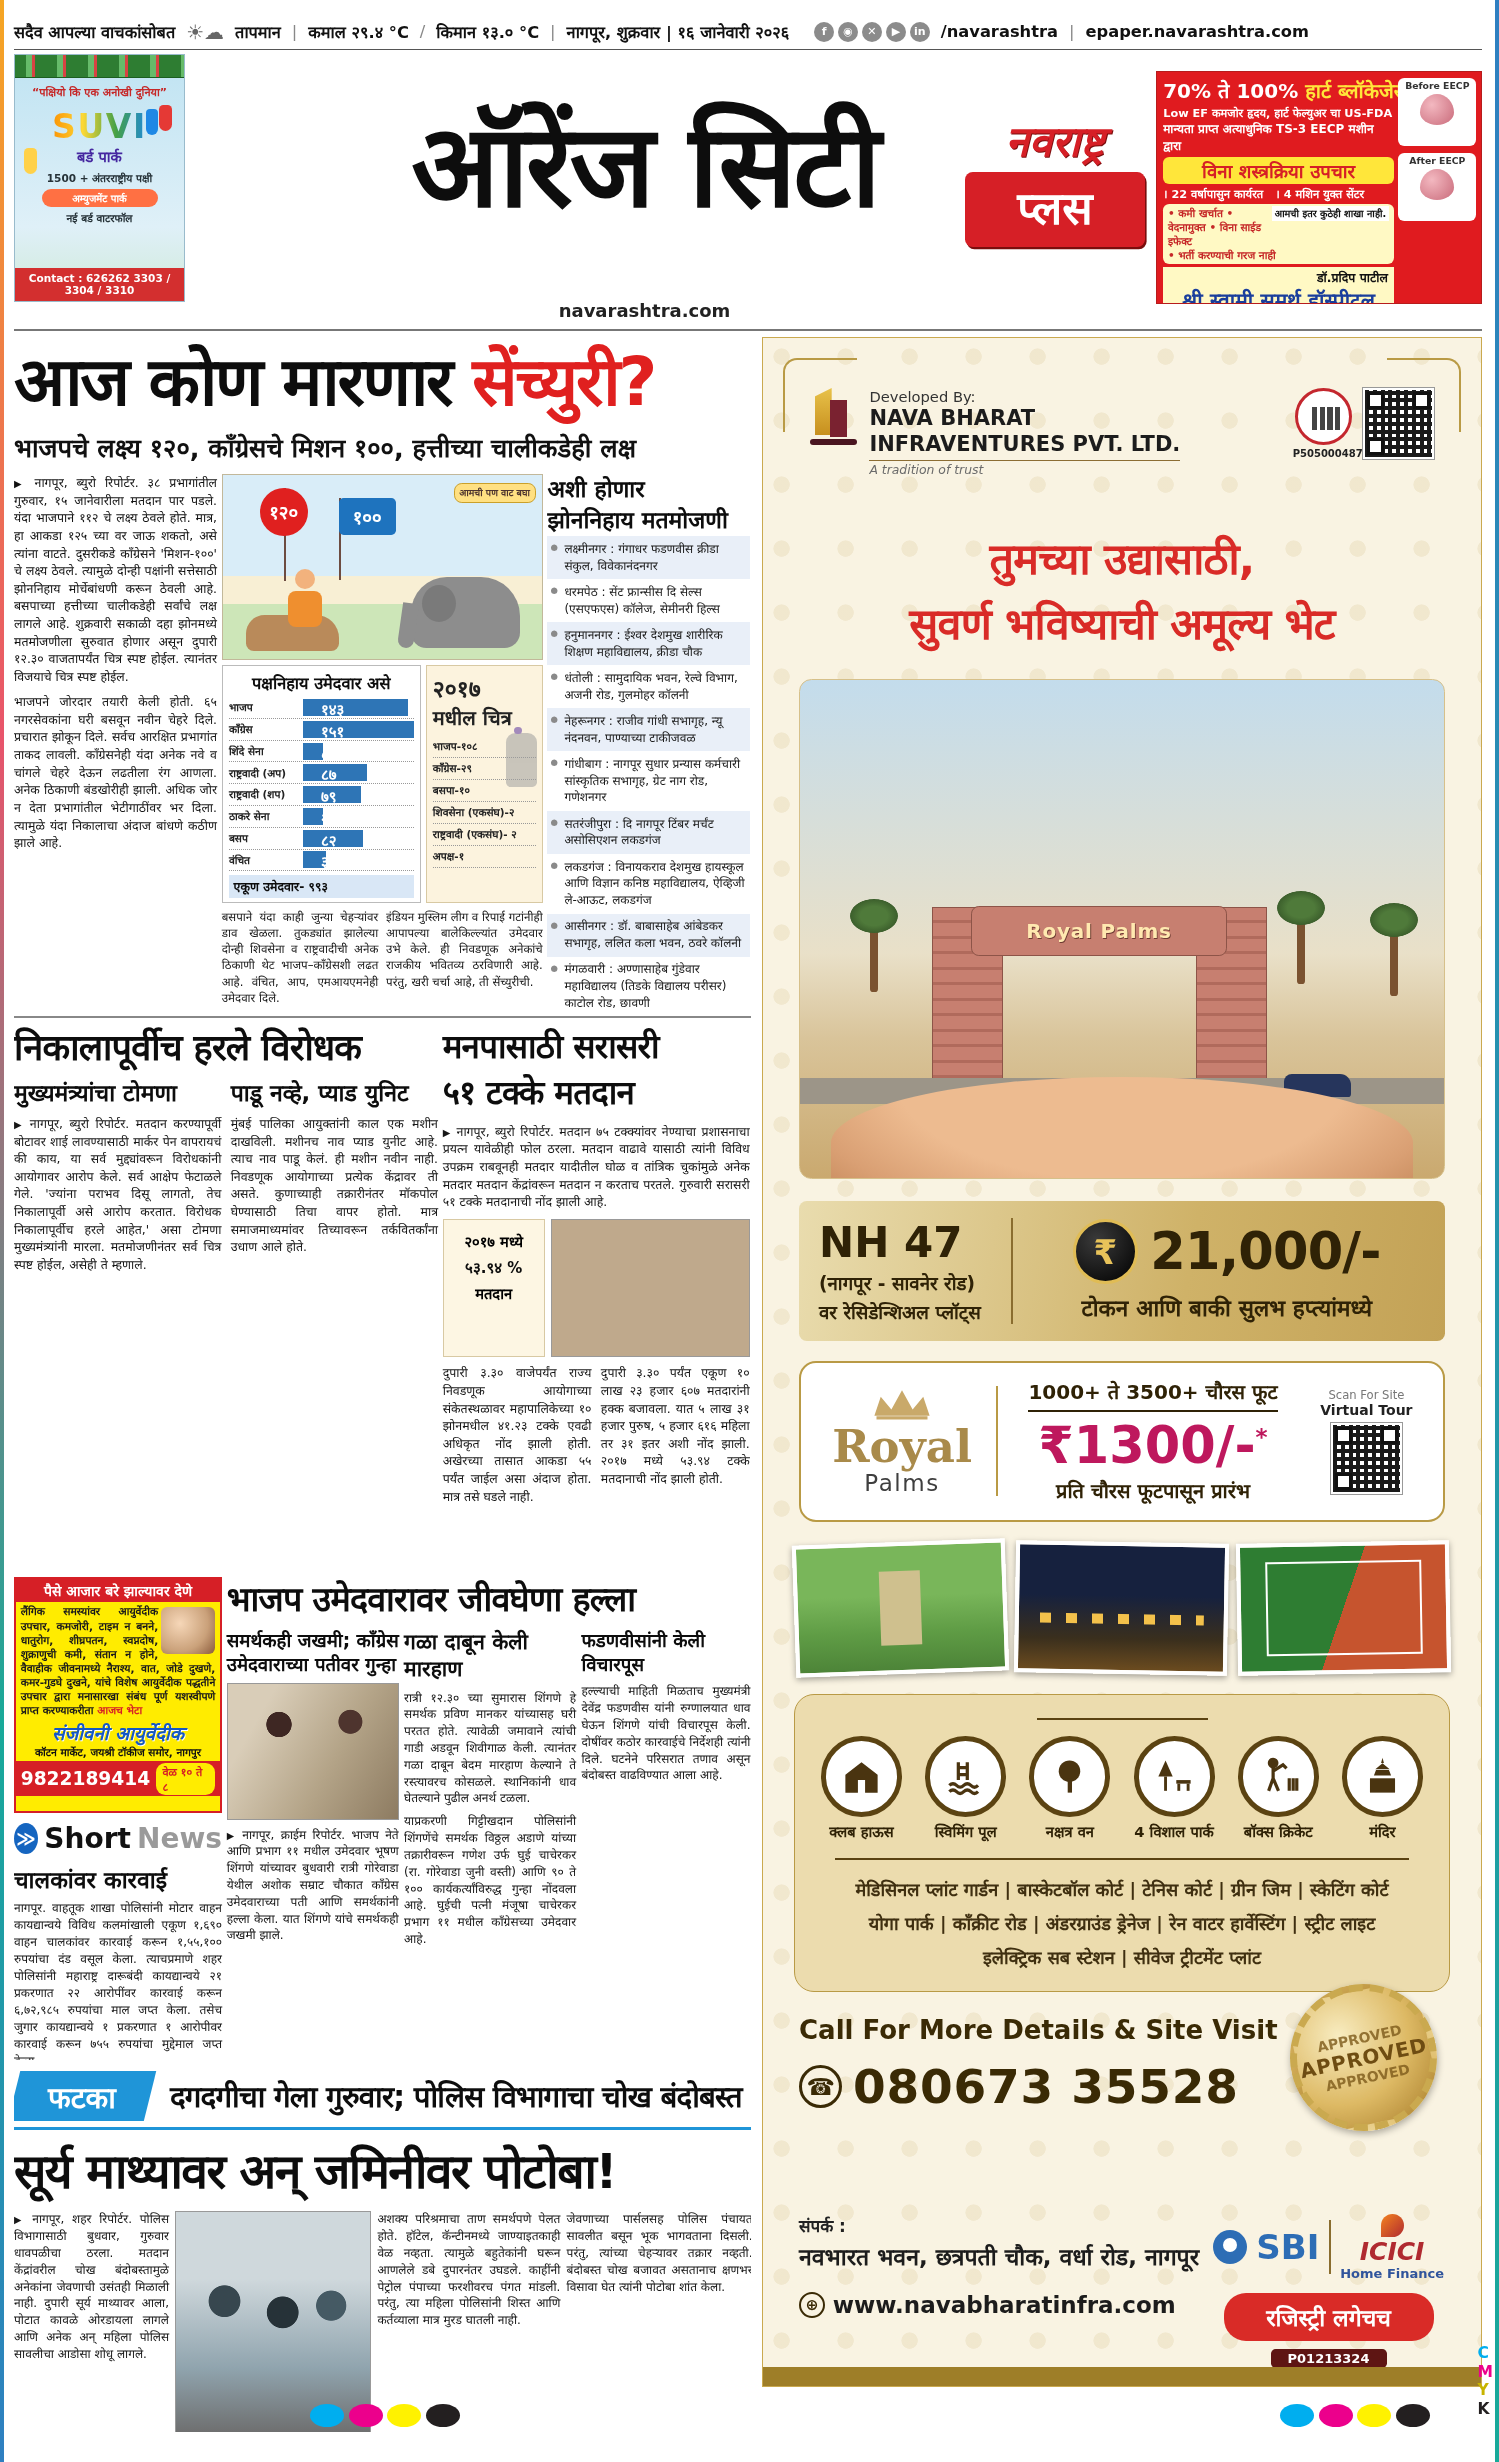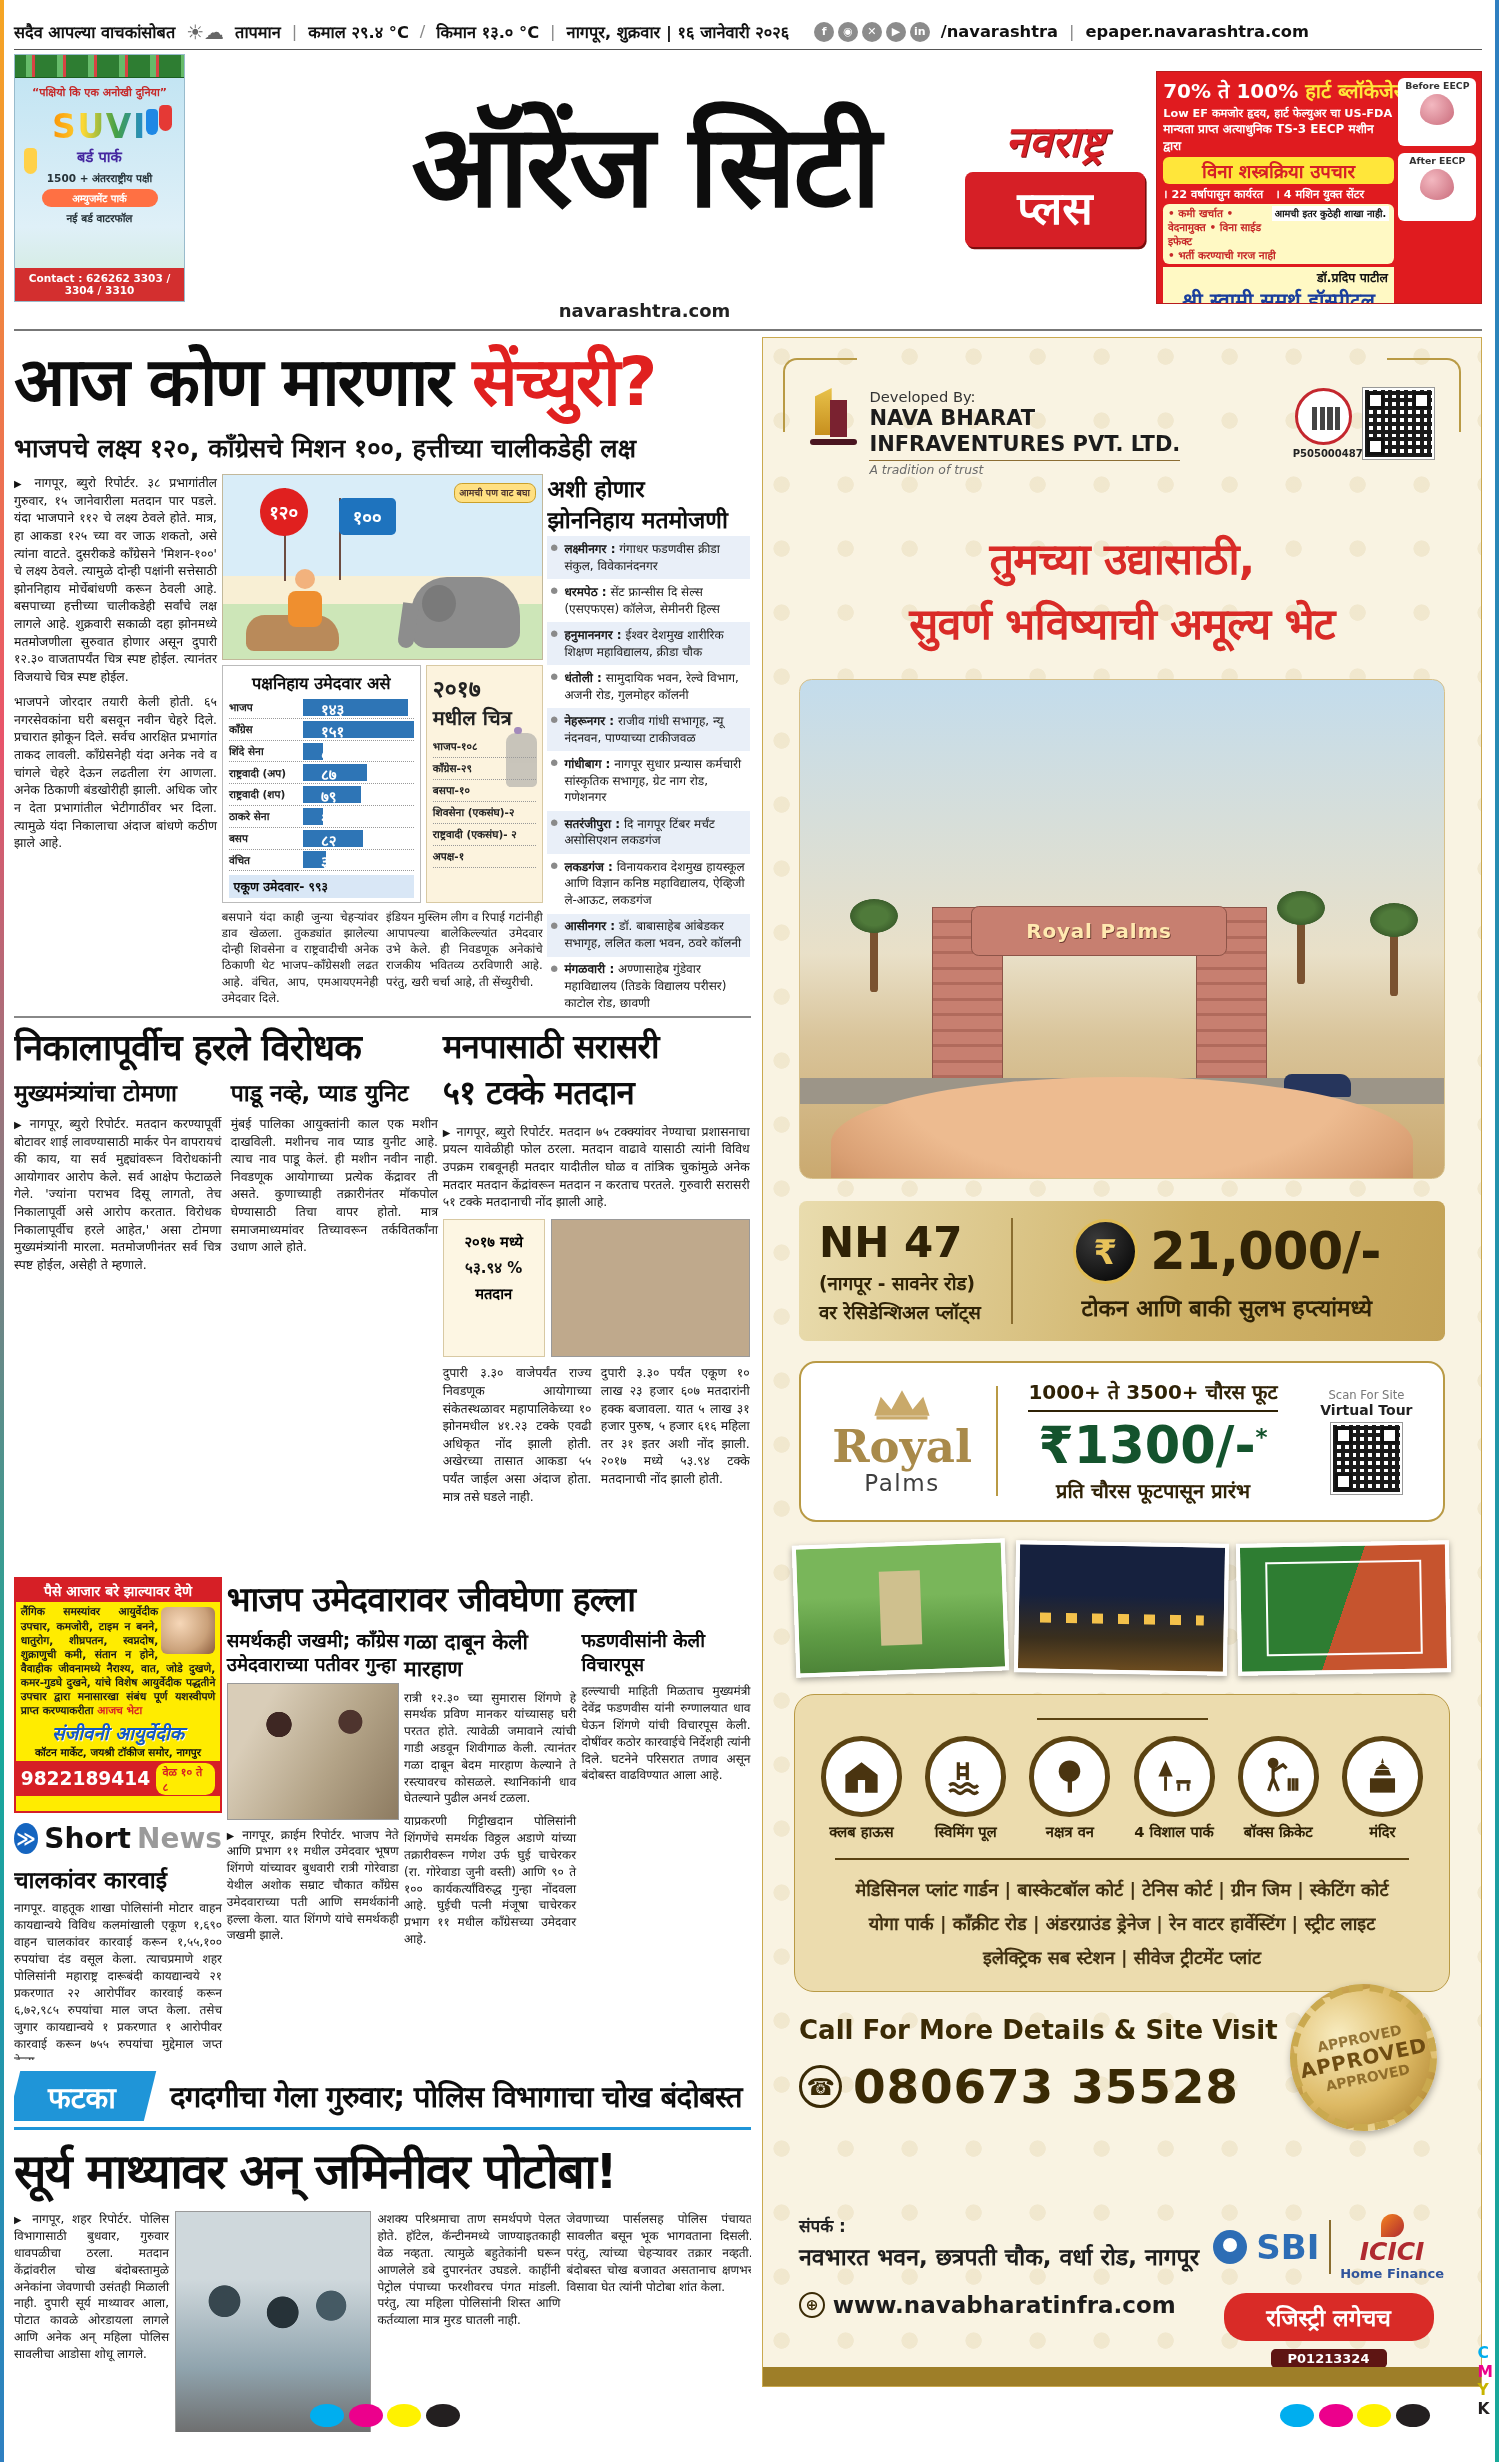--- a/index.html
+++ b/index.html
@@ -96,21 +96,21 @@
   .inked-finger::after { content:""; position:absolute; left:7.8px; top:-6.2px; width:7.8px; height:7.8px; border-radius:50%; background:#5c35a0; }
 
   .mini-row { display:flex; gap:7.8px; margin-top:6.2px; }
   .mini-row .mcol { flex:1; font-size:11.6px; line-height:1.4; color:#161616; text-align:justify; }
 
   
   .zones-title { font-size:23px; font-weight:bold; line-height:1.35; color:#0d0d0d; }
   .zone-item { font-size:12px; line-height:1.4; color:#1a1a1a; padding:4.7px 4.7px 4.7px 17px; position:relative; }
   .zone-item:nth-child(even) { background:#e9eff8; }
   .zone-item::before { content:"●"; position:absolute; left:3.1px; top:6.2px; font-size:8.5px; color:#8a8a8a; }
-  .zone-item b { font-weight:bold; }
+  .zone-item b { font-weight:normal; }
 
   
   .mid-row { display:grid; grid-template-columns:424px 307px; gap:4.7px; border-top:2.3px solid #888; margin-top:7.8px; padding-top:6.2px; height:553px; overflow:hidden; }
   .mid-h2 { font-size:36px; font-weight:bold; letter-spacing:-0.8px; color:#0d0d0d; line-height:1.35; }
   .mid-sub2 { display:grid; grid-template-columns:1fr 1fr; gap:9.3px; margin-top:6.2px; }
   .mid-h3 { font-size:23px; font-weight:bold; color:#0d0d0d; line-height:1.3; margin-bottom:6.2px; }
   .turn-h2 { font-size:33px; font-weight:bold; color:#0d0d0d; line-height:1.4; letter-spacing:-0.8px; }
   .turn-media { display:flex; gap:6.2px; margin:7.8px 0; }
   .turn-box { width:102px; background:#fdf6e3; border:0.8px solid #d8c9a3; text-align:center; padding:11px 3.1px; }
   .turn-box .l1 { font-size:14.7px; font-weight:bold; }
@@ -217,21 +217,21 @@
   .token-right { flex:1; text-align:center; }
   .token-top { display:flex; align-items:center; justify-content:center; gap:12.4px; }
   .token-amt { font-size:51px; font-weight:bold; color:#2f2206; letter-spacing:-0.8px; }
   .token-note { font-size:22.5px; font-weight:bold; color:#2f2206; margin-top:7.8px; }
   .white-box { margin:20px 36px 0; background:#fff; border:2.3px solid #b99a45; border-radius:17px; display:flex; align-items:center; padding:15.5px 18.6px; gap:14px; }
   .rp-logo { width:178px; text-align:center; border-right:2.3px solid #b99a45; padding-right:11px; }
   .rp-royal { font-size:45px; font-weight:bold; color:#a98a4a; font-family:"DejaVu Serif", serif; line-height:1.05; }
   .rp-palms { font-size:23px; color:#3f3f3f; letter-spacing:1.6px; }
   .rp-center { flex:1; text-align:center; }
   .rp-size { font-size:20px; font-weight:bold; color:#2f2206; border-bottom:2.3px solid #2f2206; display:inline-block; padding-bottom:4.7px; }
-  .rp-rate { font-size:51px; font-weight:bold; color:#14532d; margin-top:4.7px; }
+  .rp-rate { font-size:51px; font-weight:bold; color:#be185d; margin-top:4.7px; }
   .rp-rate sup { font-size:23px; }
   .rp-rate-note { font-size:20px; font-weight:bold; color:#2f2206; margin-top:1.6px; }
   .rp-scan { width:116px; text-align:center; }
   .rp-scan .s1 { font-size:11.6px; color:#777; }
   .rp-scan .s2 { font-size:14px; font-weight:bold; color:#222; margin-bottom:4.7px; }
   .photo-strip { display:flex; gap:7.8px; margin:20px 31px 0; }
   .prop-photo { flex:1; height:132px; border:4.7px solid #fff; box-shadow:0 2.3px 6.2px rgba(0,0,0,.35); }
   .pp1 { background:linear-gradient(#79b65a 40%, #5f9c45 70%, #4d8438); position:relative; transform:rotate(-2deg); }
   .pp1::after { content:""; position:absolute; left:40%; top:20%; width:20%; height:60%; background:#cfc08e; }
   .pp2 { background:linear-gradient(#16213e 40%, #3a2f1d 75%, #6b4b1f); position:relative; transform:rotate(1deg); }

